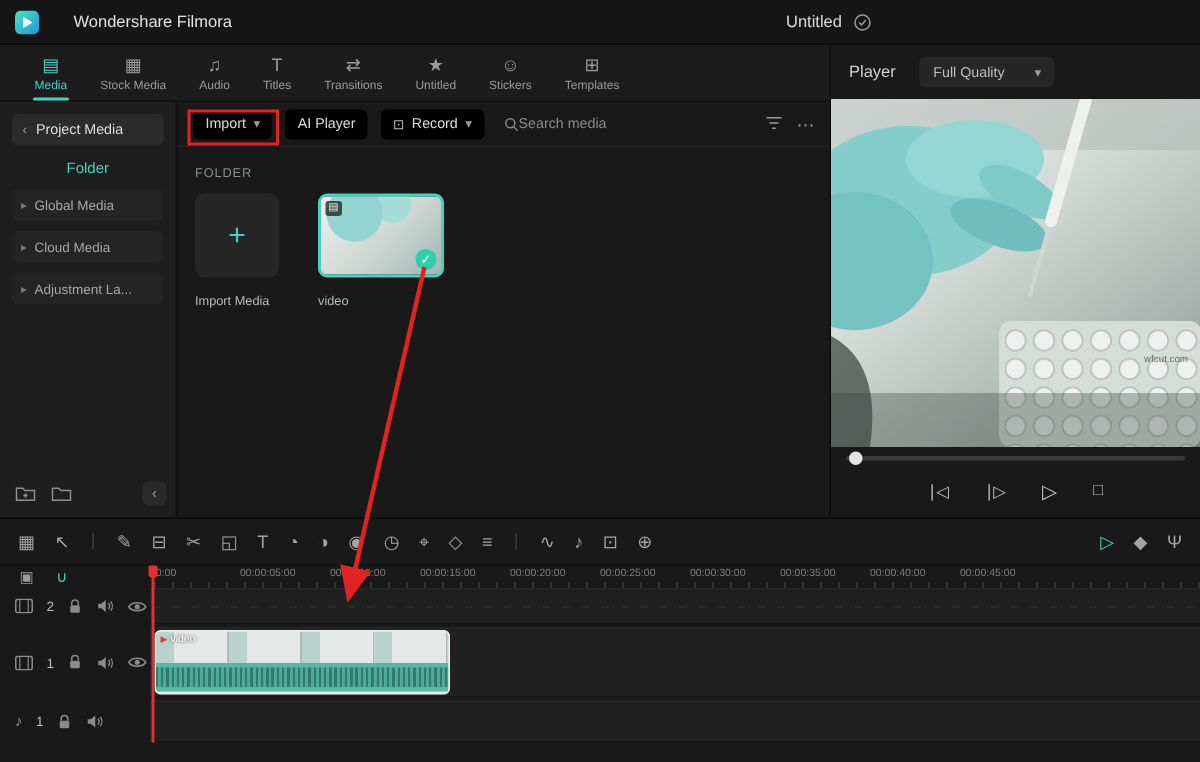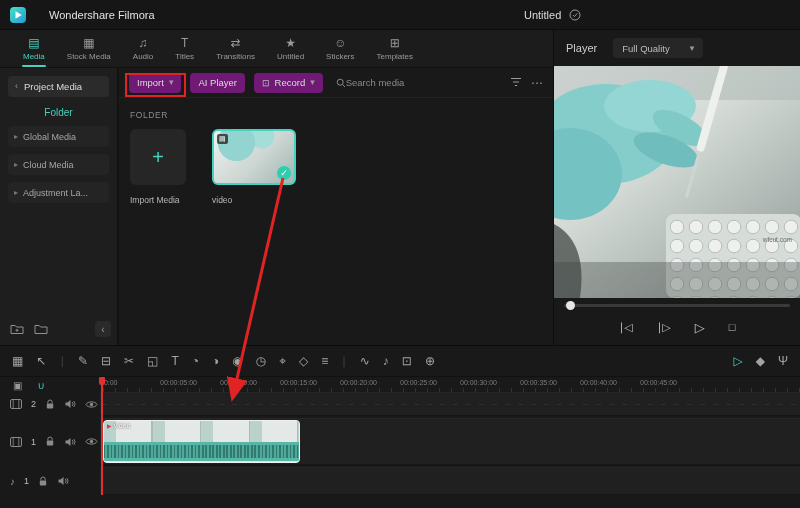--- a/index.html
+++ b/index.html
@@ -29,21 +29,21 @@
 .chev { color:#9a9a9a; font-size:9px; line-height:9px; }
 .folder-current { text-align:center; color:#45d2c0; font-size:10px; margin:10px 0 8px; }
 .group-item { margin:7px 8px; height:21px; background:#242424; border-radius:4px; display:flex; align-items:center; gap:5px; padding:0 6px; font-size:9px; color:#a6a6a6; }
 .tri { font-size:8px; color:#777; }
 .sidebar-bottom { position:absolute; bottom:8px; left:10px; right:6px; display:flex; align-items:center; gap:10px; }
 .collapse-btn { margin-left:auto; width:16px; height:16px; background:#2a2a2a; border-radius:4px; display:grid; place-items:center; color:#999; font-size:10px; }
 
 
 .media-panel { position:absolute; top:68px; left:119px; width:434px; height:277px; background:#191919; }
 .media-toolbar { height:30px; display:flex; align-items:center; gap:9px; padding:0 10px; border-bottom:1px solid #232323; }
-.mbtn { background:#701a75; border:none; border-radius:4px; height:20px; padding:0 8px; font-size:9.5px; color:#ddd; display:flex; align-items:center; gap:5px; font-family:inherit; }
+.mbtn { background:#000000; border:none; border-radius:4px; height:20px; padding:0 8px; font-size:9.5px; color:#ddd; display:flex; align-items:center; gap:5px; font-family:inherit; }
 .mbtn .micon { font-size:9px; color:#bdbdbd; }
 .search { flex:1; display:flex; align-items:center; gap:0; padding:0 4px; }
 .search input { flex:1; width:40px; background:transparent; border:none; outline:none; color:#9a9a9a; font-size:9.5px; font-family:inherit; }
 .search input::placeholder { color:#8b8b8b; }
 .icon-btn { color:#9a9a9a; font-size:12px; display:grid; place-items:center; }
 .section-label { font-size:8.5px; letter-spacing:.6px; color:#8c8c8c; margin:12px 0 9px 11px; }
 .tiles { display:flex; gap:26px; padding:0 11px; }
 .tile-label { font-size:8.5px; color:#b8b8b8; margin-top:10px; }
 .thumb { border-radius:6px; position:relative; }
 .import-thumb { width:56px; height:56px; background:#262626; display:grid; place-items:center; }

